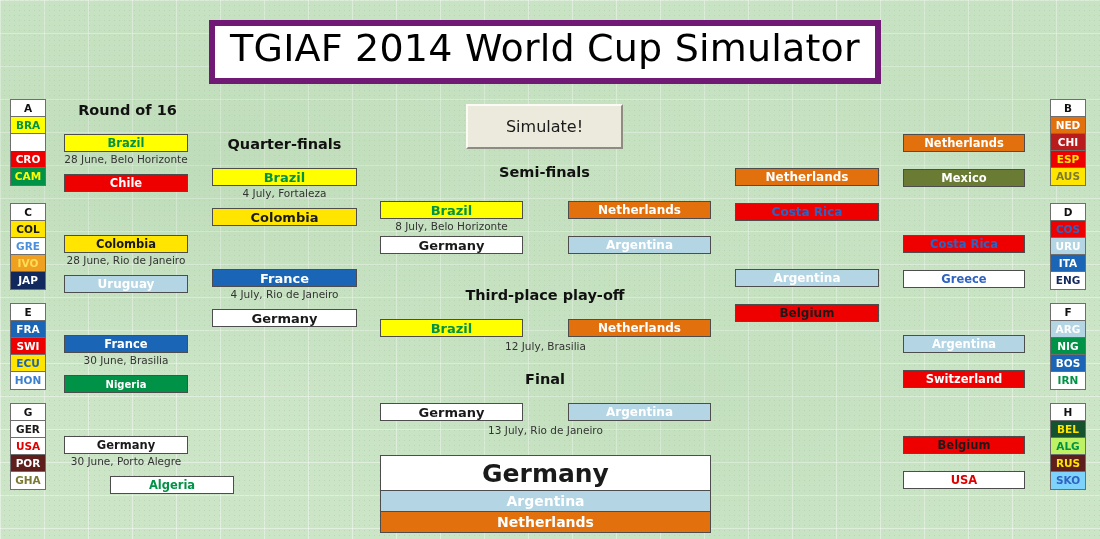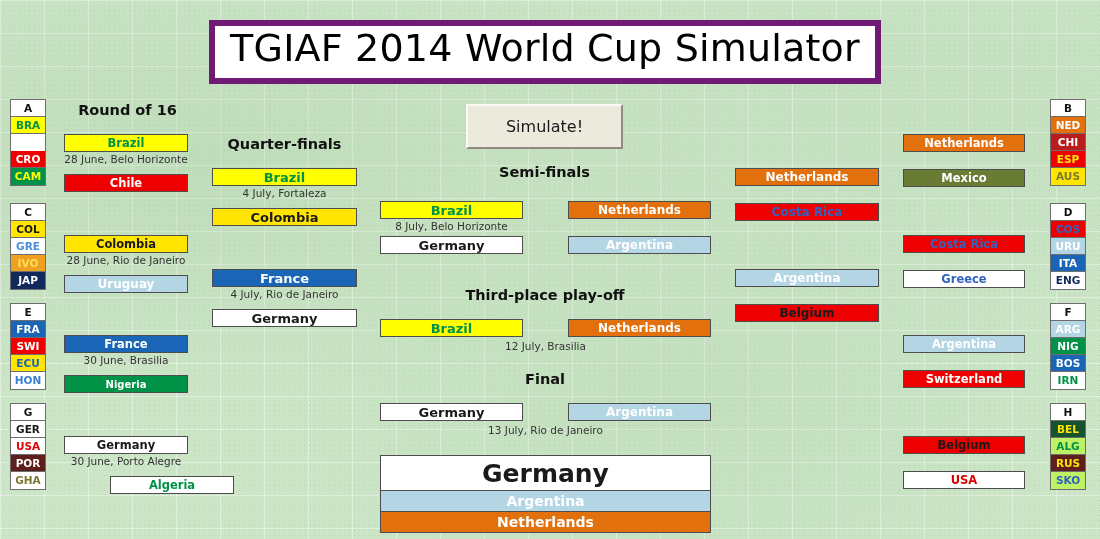--- a/index.html
+++ b/index.html
@@ -198,21 +198,21 @@
         <div class="group-team" style="background:#b4d5e4;color:#ffffff;">ARG</div>
         <div class="group-team" style="background:#009246;color:#ffffff;">NIG</div>
         <div class="group-team" style="background:#1a65b5;color:#ffffff;">BOS</div>
         <div class="group-team" style="background:#ffffff;color:#009246;">IRN</div>
       </div>
       <div class="group-panel abs" style="left:1050px;top:403px;">
         <div class="group-head" style="background:#ffffff;color:#111;">H</div>
         <div class="group-team" style="background:#14532d;color:#ffe500;">BEL</div>
         <div class="group-team" style="background:#bef264;color:#009246;">ALG</div>
         <div class="group-team" style="background:#5e1f1c;color:#ffe500;">RUS</div>
-        <div class="group-team" style="background:#bef264;color:#2f63c0;">SKO</div>
+        <div class="group-team" style="background:#7dd3fc;color:#2f63c0;">SKO</div>
       </div>
       <div class="team-box abs" style="left:64px;top:134px;width:124px;height:18px;background:#ffff00;color:#009246;font-size:11.5px;">Brazil</div>
       <div class="date-label abs" style="left:64px;top:153px;width:124px;">28 June, Belo Horizonte</div>
       <div class="team-box abs" style="left:64px;top:174px;width:124px;height:18px;background:#ee0000;color:#ffffff;font-size:11.5px;">Chile</div>
       <div class="team-box abs" style="left:64px;top:235px;width:124px;height:18px;background:#ffe500;color:#1a1a1a;font-size:11.5px;">Colombia</div>
       <div class="date-label abs" style="left:64px;top:254px;width:124px;">28 June, Rio de Janeiro</div>
       <div class="team-box abs" style="left:64px;top:275px;width:124px;height:18px;background:#b4d5e4;color:#ffffff;font-size:12px;">Uruguay</div>
       <div class="team-box abs" style="left:64px;top:335px;width:124px;height:18px;background:#1a65b5;color:#ffffff;font-size:11.5px;">France</div>
       <div class="date-label abs" style="left:64px;top:354px;width:124px;">30 June, Brasilia</div>
       <div class="team-box abs" style="left:64px;top:375px;width:124px;height:18px;background:#009246;color:#ffffff;font-size:10px;">Nigeria</div>

